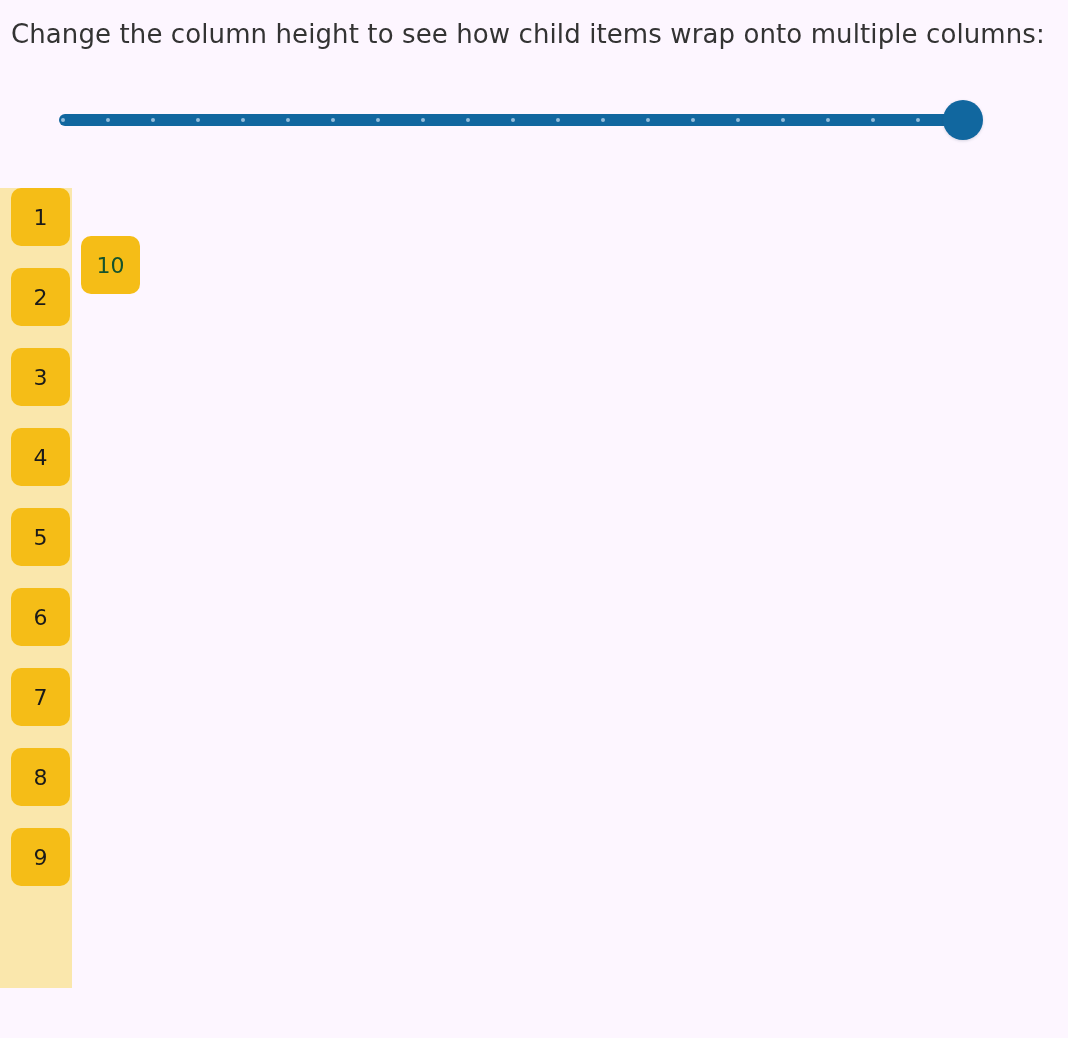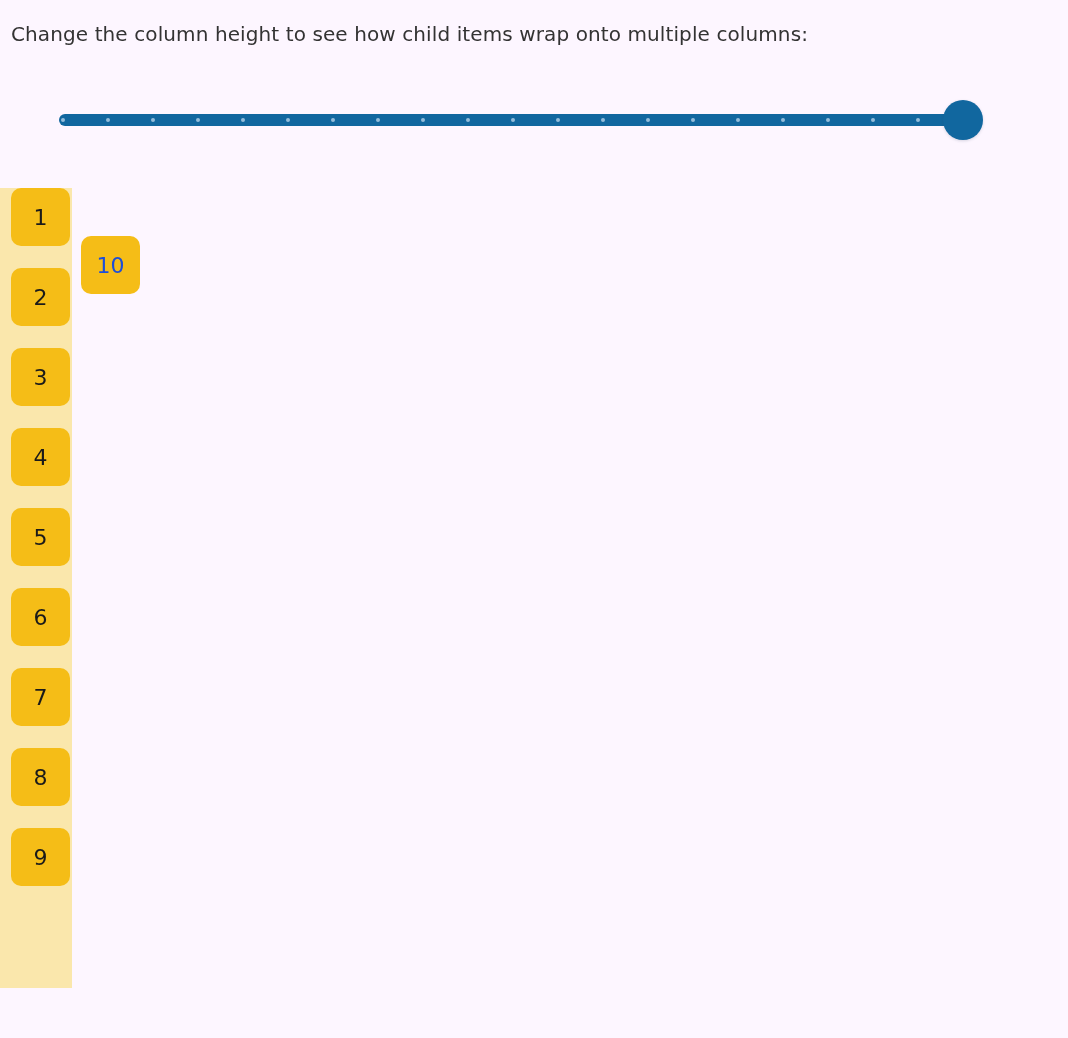--- a/index.html
+++ b/index.html
@@ -14,21 +14,21 @@
     overflow: hidden;
     position: relative;
   }
 
   
   .intro-text {
     position: absolute;
     left: 11px;
     top: 19px;
     width: 1040px;
-    font-size: 20px;
+    font-size: 26px;
     line-height: 30px;
     color: #333333;
     letter-spacing: 0.1px;
     white-space: nowrap;
   }
 
   
   .slider-wrap {
     position: absolute;
     left: 59px;
@@ -154,16 +154,16 @@
     </div>
     <div class="column-item" style="background: rgb(245, 189, 23); color: rgb(26, 26, 26);">
       <span>7</span>
     </div>
     <div class="column-item" style="background: rgb(245, 189, 23); color: rgb(26, 26, 26);">
       <span>8</span>
     </div>
     <div class="column-item" style="background: rgb(245, 189, 23); color: rgb(26, 26, 26);">
       <span>9</span>
     </div>
-    <div class="column-item" style="background: rgb(245, 189, 23); color: #1d4ed8; margin-top: 48px;">
+    <div class="column-item" style="background: rgb(245, 189, 23); color: #14532d; margin-top: 48px;">
       <span>10</span>
     </div>
   </div>
 
 </body></html>

